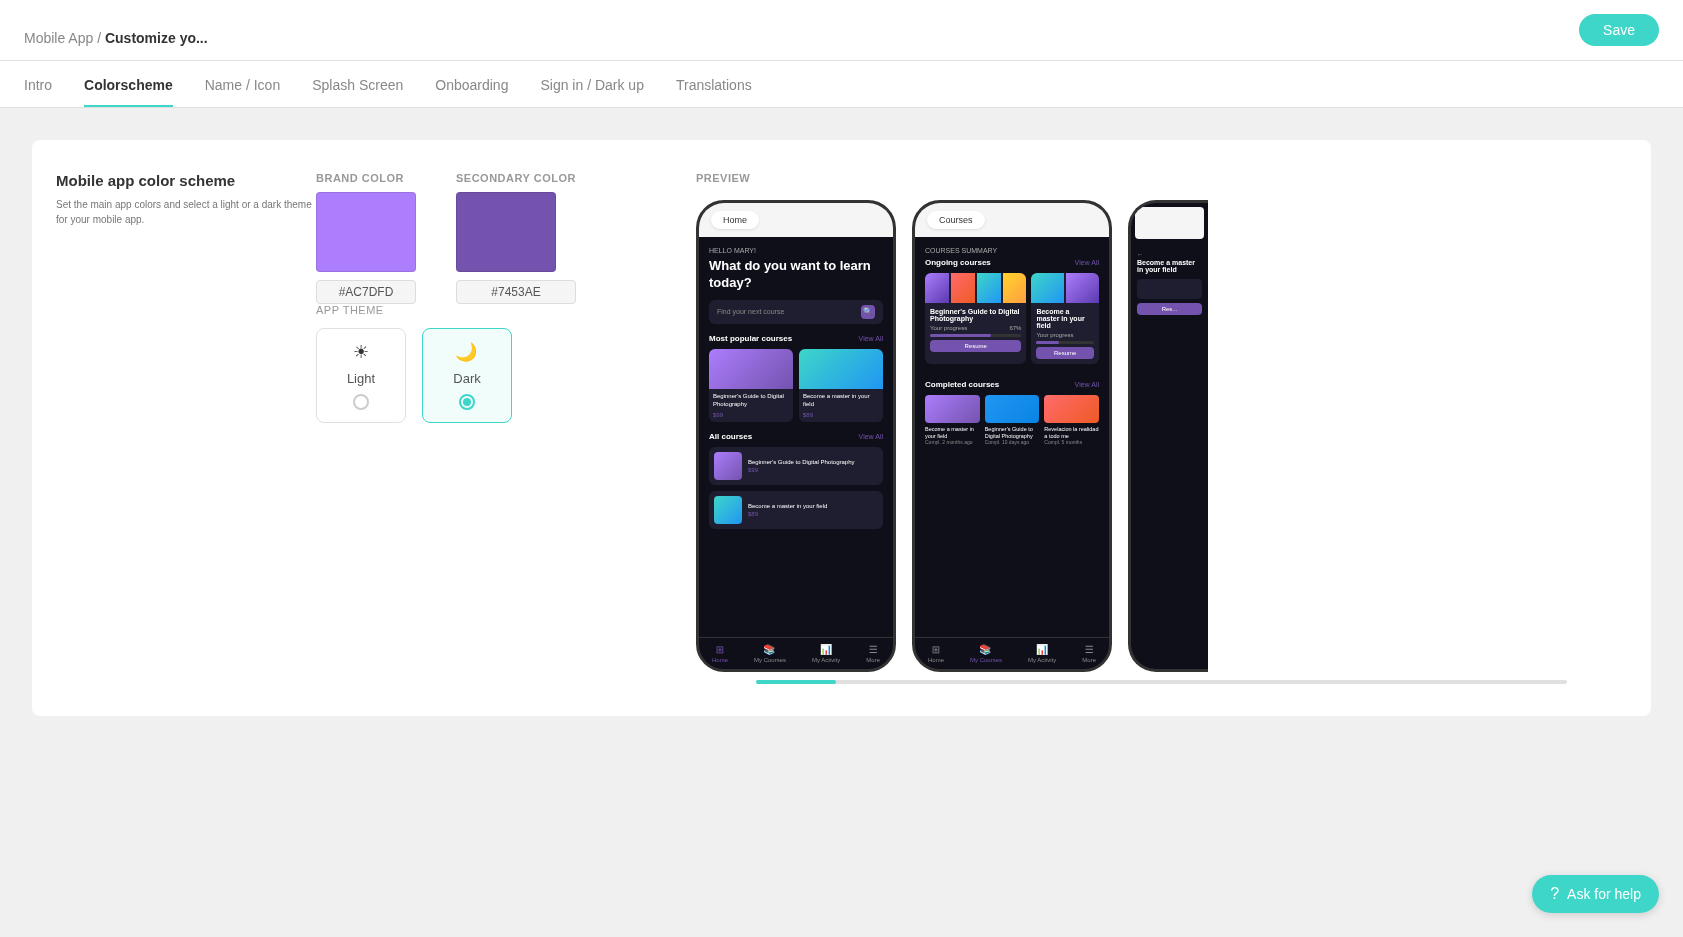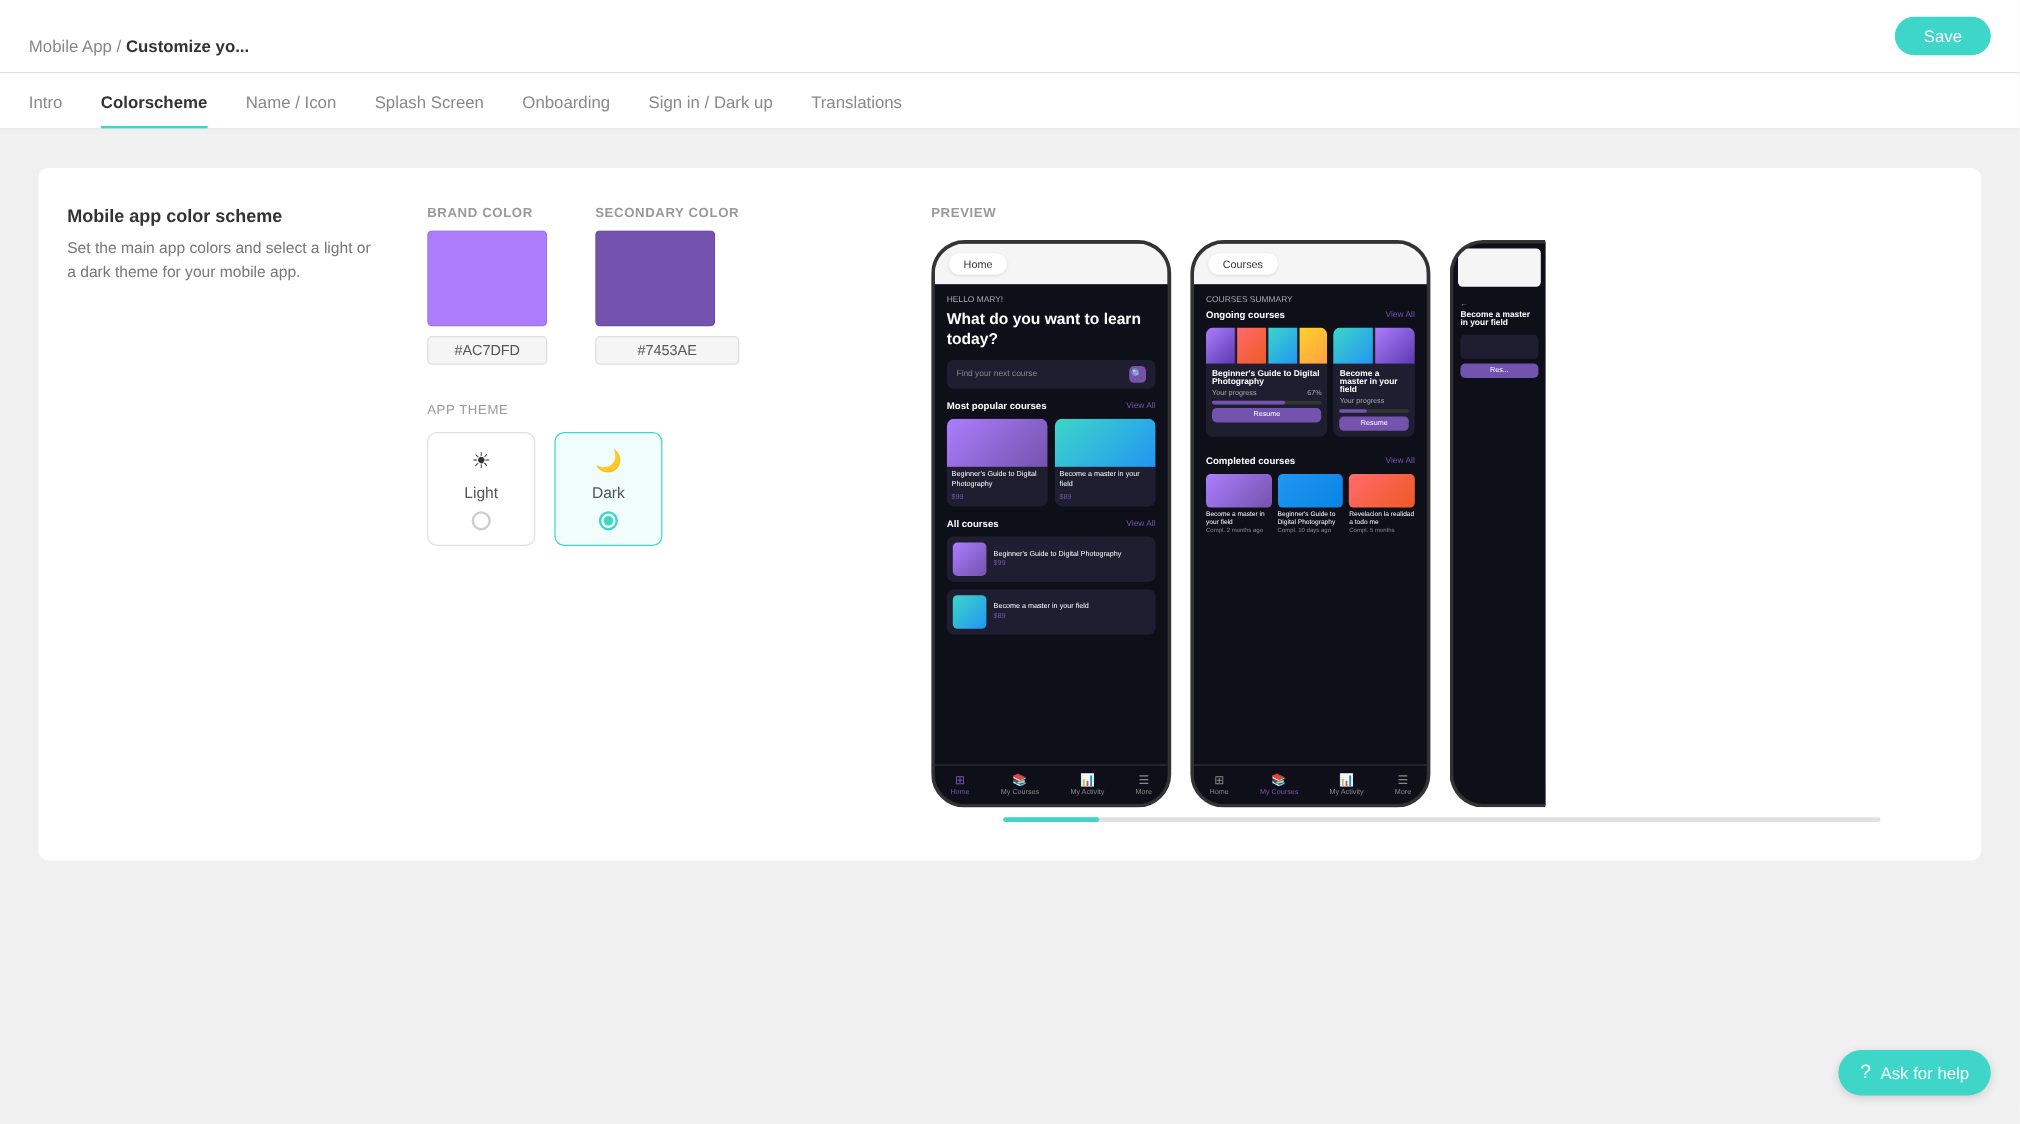--- a/index.html
+++ b/index.html
@@ -46,43 +46,41 @@
     .nav-tab.active {
       color: #333;
       font-weight: 600;
       border-bottom: 2px solid #3dd6c8;
     }
 
     
     .main-content {
       display: flex;
       padding: 32px 24px;
-      gap: 40px;
       background: #fff;
       margin: 16px;
       border-radius: 8px;
       min-height: 520px;
     }
 
     .left-section {
       min-width: 220px;
       max-width: 260px;
     }
     .left-section h2 { font-size: 15px; font-weight: 600; margin-bottom: 8px; }
-    .left-section p { font-size: 13px; color: #777; line-height: 1.5; }
+    .left-section p { font-size: 10px; color: #777; line-height: 1.5; }
 
     .center-section {
       flex: 1;
       max-width: 380px;
     }
 
     .color-row {
       display: flex;
       gap: 40px;
-      margin-bottom: 32px;
     }
     .color-group { display: flex; flex-direction: column; gap: 8px; }
     .color-label { font-size: 11px; color: #999; font-weight: 600; letter-spacing: 0.5px; text-transform: uppercase; }
     .color-swatch {
       width: 100px;
       height: 80px;
       border-radius: 4px;
       cursor: pointer;
       border: 1px solid rgba(0,0,0,0.1);
     }

